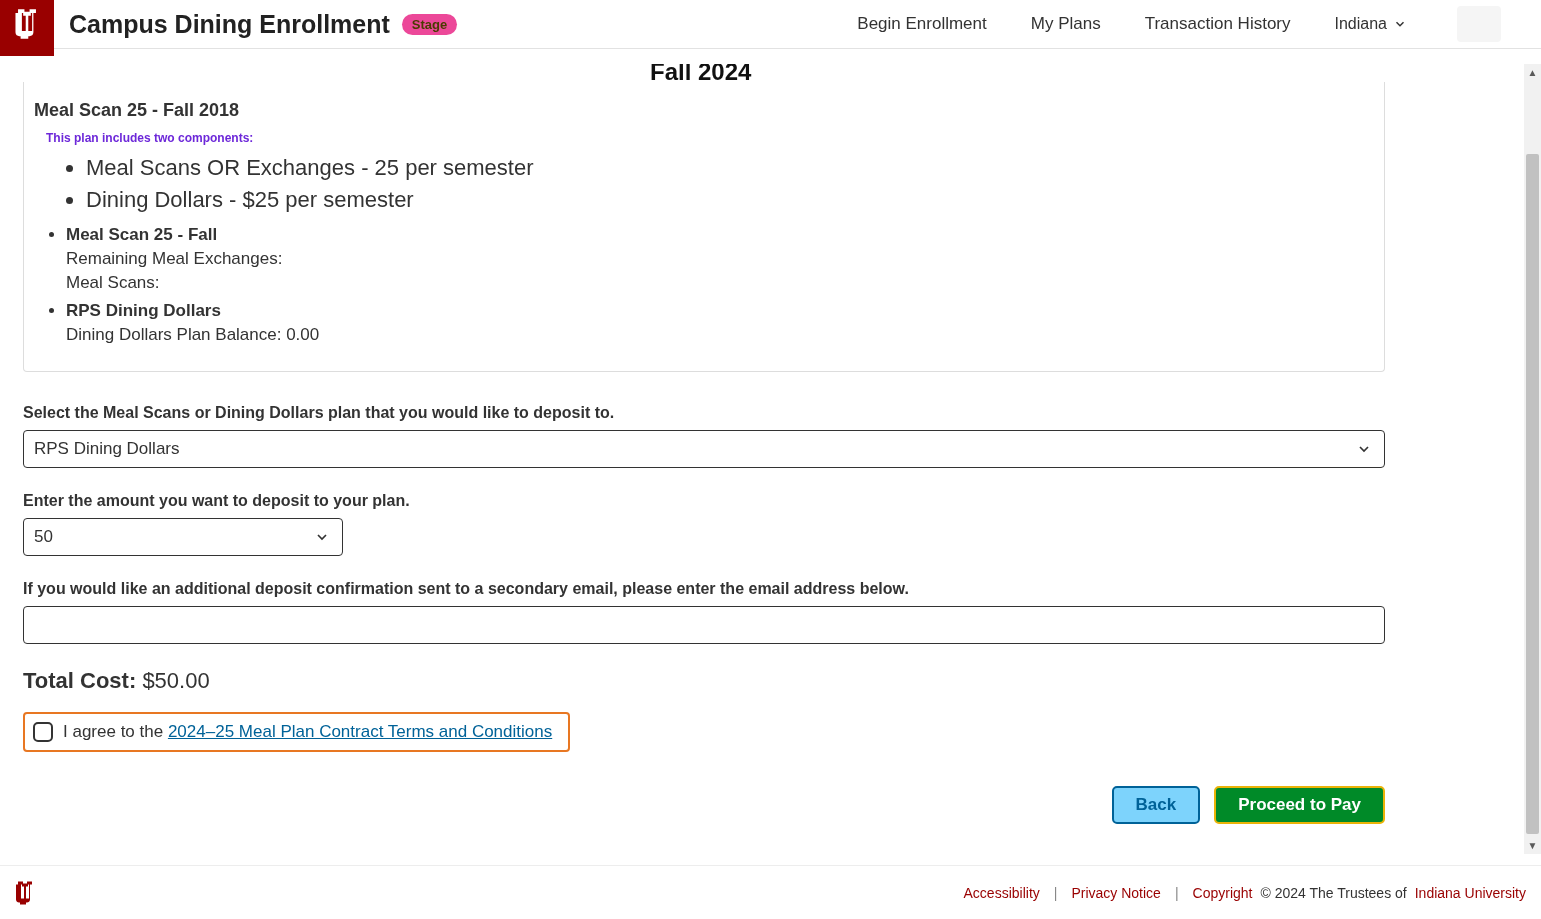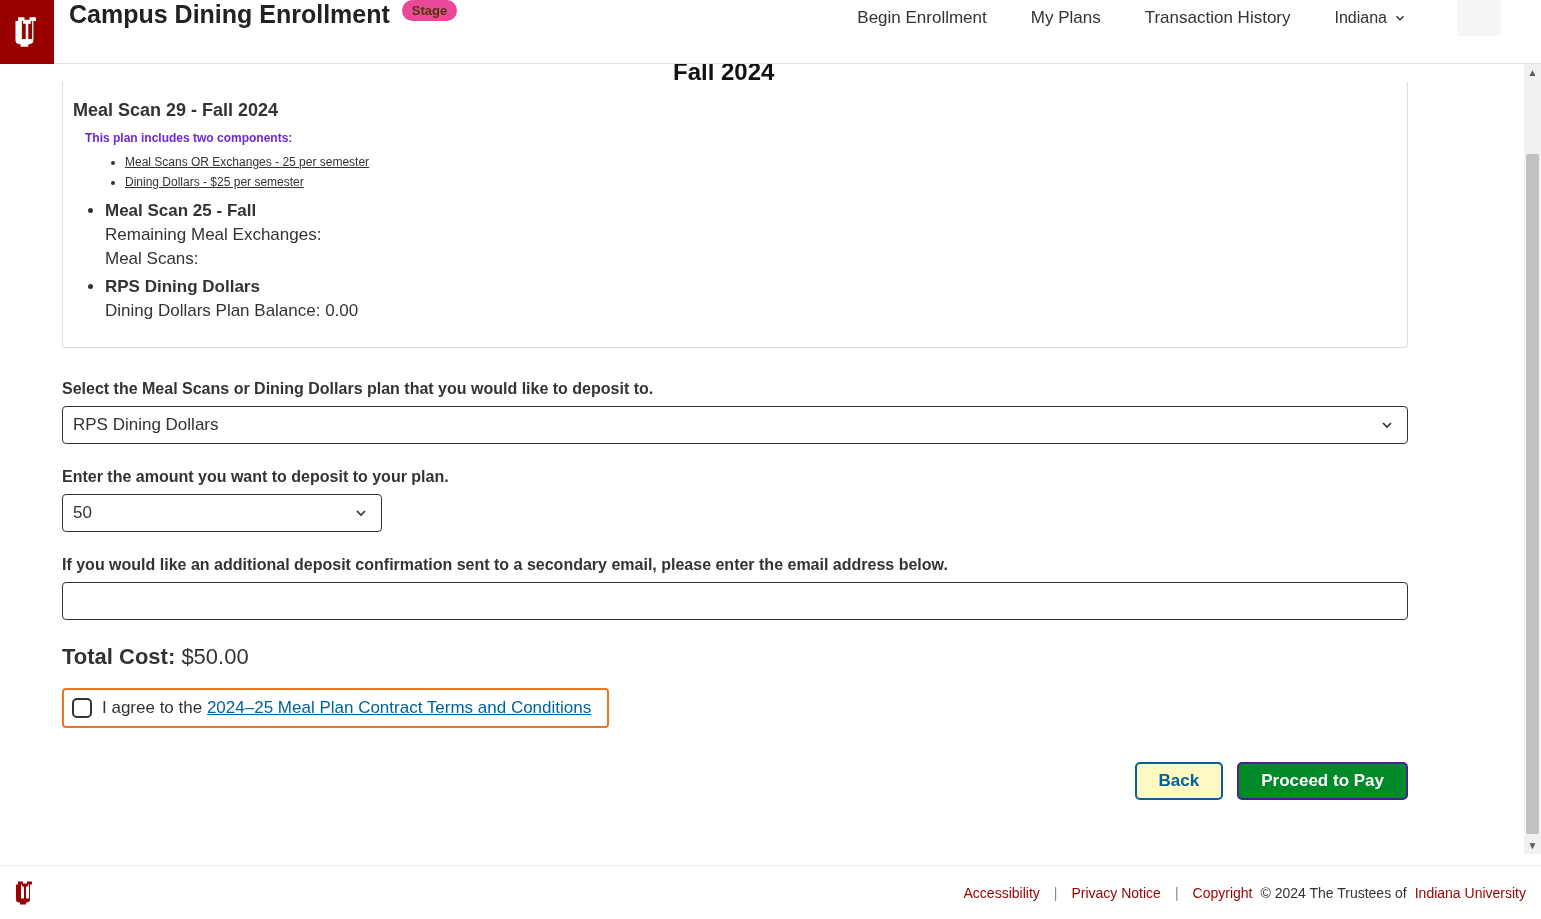--- a/index.html
+++ b/index.html
@@ -1,45 +1,45 @@
 <!DOCTYPE html>
 <html><head>
 <meta charset="utf-8">
 <style>
   * { box-sizing: border-box; }
   html, body { margin:0; padding:0; font-family: "Helvetica Neue", Arial, sans-serif; color:#333; background:#fff; }
   body { width:1541px; height:919px; overflow:hidden; position:relative; }
 
   
-  .header { position:fixed; top:0; left:0; right:0; height:64px; background:#fff; border-bottom:1px solid #e2e2e2; display:flex; align-items:flex-start; z-index:100; }
+  .header { position:fixed; top:0; left:0; right:0; height:49px; background:#fff; border-bottom:1px solid #e2e2e2; display:flex; align-items:center; z-index:100; }
   .logo-block { width:54px; height:64px; background:#990000; display:flex; align-items:center; justify-content:center; }
   .iu-trident { width:26px; height:32px; fill:#fff; }
   .app-title { font-size:25px; font-weight:700; color:#222; margin-left:15px; white-space:nowrap; }
   .stage-badge { background:#ec4899; color:#4a3b00; font-size:13px; font-weight:700; border-radius:14px; padding:3px 10px; margin-left:12px; }
   .nav { margin-left:auto; display:flex; align-items:center; gap:44px; padding-right:40px; }
   .nav a { text-decoration:none; color:#333; font-size:17px; }
   .nav-item { display:flex; align-items:center; gap:6px; }
   .chev { width:14px; height:14px; }
   .avatar-placeholder { width:44px; height:36px; background:#f5f5f5; border-radius:4px; margin-left:6px; }
 
   
-  .main-scroll { position:absolute; top:64px; left:0; width:1408px; bottom:54px; overflow:hidden; padding:0 0 0 16px;margin-left:23px; }
+  .main-scroll { position:absolute; top:64px; left:0; width:1408px; bottom:54px; overflow:hidden; padding:0 0 0 0; }
   .scrollbar-track { position:absolute; top:64px; right:0; width:17px; height:790px; background:#f1f1f1; }
   .scrollbar-thumb { position:absolute; right:2px; width:13px; background:#c1c1c1; border-radius:2px; }
   .scroll-arrow { position:absolute; right:0; width:17px; height:17px; display:flex; align-items:center; justify-content:center; color:#5a5a5a; font-size:10px; }
 
   
   .partial-heading { position:absolute; top:-6px; left:650px; font-size:24px; font-weight:700; color:#111; }
 
   
   .plan-card { border:1px solid #ddd; border-top:none; border-radius:0 0 4px 4px; margin:0 23px 0 23px; padding: 14px 10px 18px 10px; background:#fff; }
   .plan-title { font-size:18px; font-weight:700; color:#333; margin:4px 0 10px 0; }
   .plan-intro { font-size:12px; color:#6d28d9; margin:0 0 10px 12px;font-weight:bold; }
   .plan-list { margin:0 0 12px 32px; padding:0; }
-  .plan-list li { font-size:12px; color:#333; margin:6px 0 6px 20px; list-style:disc;text-decoration:underline; }
+  .plan-list li { font-size:22px; color:#333; margin:6px 0 6px 20px; list-style:disc; }
   .sub-list { margin:0 0 0 12px; padding:0; }
   .sub-list > li { list-style:disc; margin:8px 0 8px 20px; font-size:17px; }
   .sub-list .label { font-weight:700; }
   .sub-list .detail { font-weight:400; display:block; margin-top:4px; }
 
   
   .form-area { padding:32px 23px 0 23px; }
   .field-label { font-size:16px; font-weight:700; color:#333; margin-bottom:8px; display:block; }
   .select-full { width:100%; height:38px; border:1px solid #333; border-radius:4px; font-size:17px; padding:0 36px 0 10px; background:#fff; position:relative; display:flex; align-items:center; }
   .select-narrow { width:320px; height:38px; border:1px solid #333; border-radius:4px; font-size:17px; padding:0 36px 0 10px; background:#fff; position:relative; display:flex; align-items:center; }
@@ -50,22 +50,22 @@
   .total-line { font-size:22px; margin-top:14px; margin-bottom:18px; }
   .total-line .strong { font-weight:700; }
 
   .agree-row { display:inline-flex; align-items:center; gap:10px; border:2.5px solid #e87722; border-radius:4px; padding:8px 16px 8px 8px; }
   .checkbox { width:20px; height:20px; border:2px solid #333; border-radius:5px; background:#fff; }
   .agree-text { font-size:17px; color:#333; }
   .agree-link { color:#006298; text-decoration:underline; }
 
   .button-row { display:flex; justify-content:flex-end; gap:14px; margin-top:34px; }
   .btn { height:38px; padding:0 22px; border-radius:5px; font-size:17px; font-weight:700; display:inline-flex; align-items:center; justify-content:center; cursor:pointer; }
-  .btn-secondary { background:#fef9c3; color:#006298; border:2px solid #006298; }
-  .btn-primary { background:#008a28; color:#fff; border:2px solid #4c1d95; }
+  .btn-secondary { background:#7dd3fc; color:#006298; border:2px solid #006298; }
+  .btn-primary { background:#008a28; color:#fff; border:2px solid #eab308; }
 
   
   .footer { position:absolute; bottom:0; left:0; right:0; height:54px; background:#fff; border-top:1px solid #ededed; display:flex; align-items:center; padding:0 15px; font-size:14px; color:#333; }
   .footer-iu { width:20px; height:26px; fill:#990000; }
   .footer-right { margin-left:auto; display:flex; align-items:center; gap:8px; }
   .footer-right a { color:#990000; text-decoration:none; }
   .footer-sep { color:#888; margin:0 6px; }
   .footer-copy { color:#333; }
 </style>
 </head>
@@ -91,21 +91,21 @@
     </div>
     <div class="avatar-placeholder"></div>
   </div>
 </div>
 
 <div class="main-scroll">
 
   <div class="partial-heading">Fall 2024</div>
 
   <div class="plan-card" style="margin-top:18px;">
-    <div class="plan-title">Meal Scan 29 - Fall 2024</div>
+    <div class="plan-title">Meal Scan 25 - Fall 2018</div>
     <div class="plan-intro">This plan includes two components:</div>
     <ul class="plan-list">
       <li>Meal Scans OR Exchanges - 25 per semester</li>
       <li>Dining Dollars - $25 per semester</li>
     </ul>
     <ul class="sub-list">
       <li>
         <span class="label">Meal Scan 25 - Fall</span>
         <span class="detail">Remaining Meal Exchanges:</span>
         <span class="detail">Meal Scans:</span>

